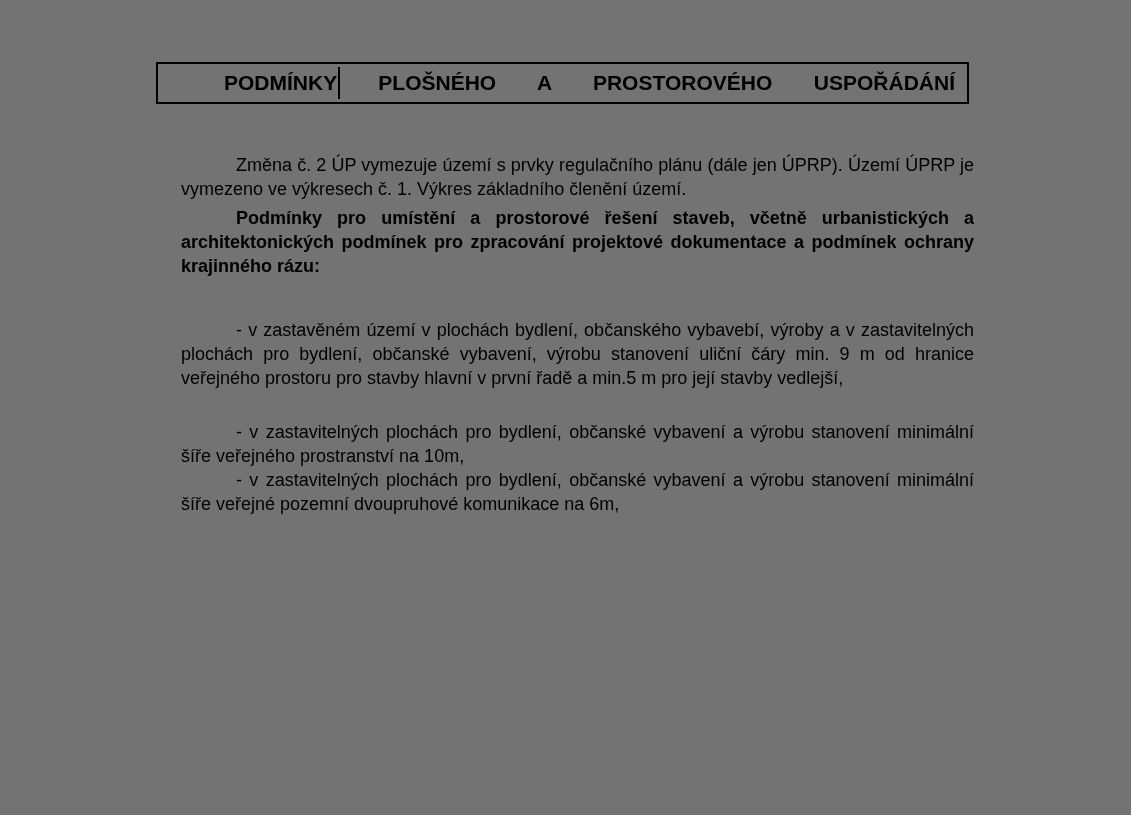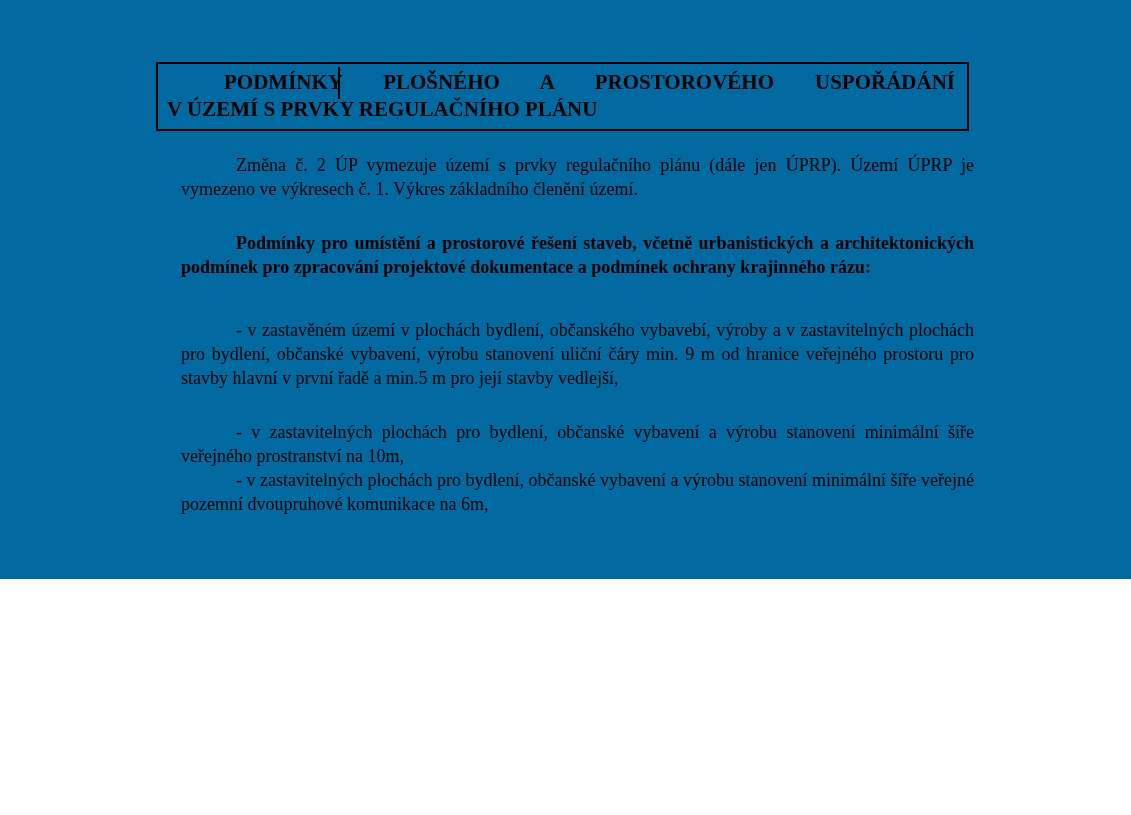--- a/index.html
+++ b/index.html
@@ -3,24 +3,24 @@
 <meta charset="utf-8">
 <style>
   html, body {
     margin: 0;
     padding: 0;
     background: #ffffff;
   }
   .page {
     position: relative;
     width: 1131px;
-    height: 579px;
-    background: #0369a1;
+    height: 815px;
+    background: #737373;
     overflow: hidden;
-    font-family: Liberation Serif, serif;
+    font-family: Liberation Sans, sans-serif;
     color: #000000;
   }
   .heading-box {
     position: absolute;
     left: 156px;
     top: 62px;
     width: 813px;
     border: 2px solid #000000;
     box-sizing: border-box;
     padding: 5px 12px 6px 9px;
@@ -50,33 +50,32 @@
     left: 165px;
     width: 793px;
     margin: 16px;
     font-size: 18px;
     line-height: 24px;
     text-align: justify;
     text-indent: 55px;
   }
   .para.bold { font-weight: bold; }
   .p-intro   { top: 137px; }
-  .p-cond    { top: 215px; }
+  .p-cond    { top: 190px; }
   .p-item1   { top: 302px; }
   .p-item2   { top: 404px; }
   .p-item3   { top: 452px; }
 </style>
 </head>
 <body>
 
 <div class="page">
 
   <div class="heading-box">
     <div class="heading-line1">PODMÍNKY PLOŠNÉHO A PROSTOROVÉHO USPOŘÁDÁNÍ</div>
-    <div class="heading-line2">V ÚZEMÍ S PRVKY REGULAČNÍHO PLÁNU</div>
     <div class="caret"></div>
   </div>
 
   <p class="para p-intro">Změna č. 2 ÚP vymezuje území s prvky regulačního plánu (dále jen ÚPRP). Území ÚPRP je vymezeno ve výkresech č. 1. Výkres základního členění území.</p>
 
   <p class="para bold p-cond">Podmínky pro umístění a prostorové řešení staveb, včetně urbanistických a architektonických podmínek pro zpracování projektové dokumentace a podmínek ochrany krajinného rázu:</p>
 
   <p class="para p-item1">- v zastavěném území v plochách bydlení, občanského vybavebí, výroby a v zastavitelných plochách pro bydlení, občanské vybavení, výrobu stanovení uliční čáry min. 9 m od hranice veřejného prostoru pro stavby hlavní v první řadě a min.5 m pro její stavby vedlejší,</p>
 
   <p class="para p-item2">- v zastavitelných plochách pro bydlení, občanské vybavení a výrobu stanovení minimální šíře veřejného prostranství na 10m,</p>

